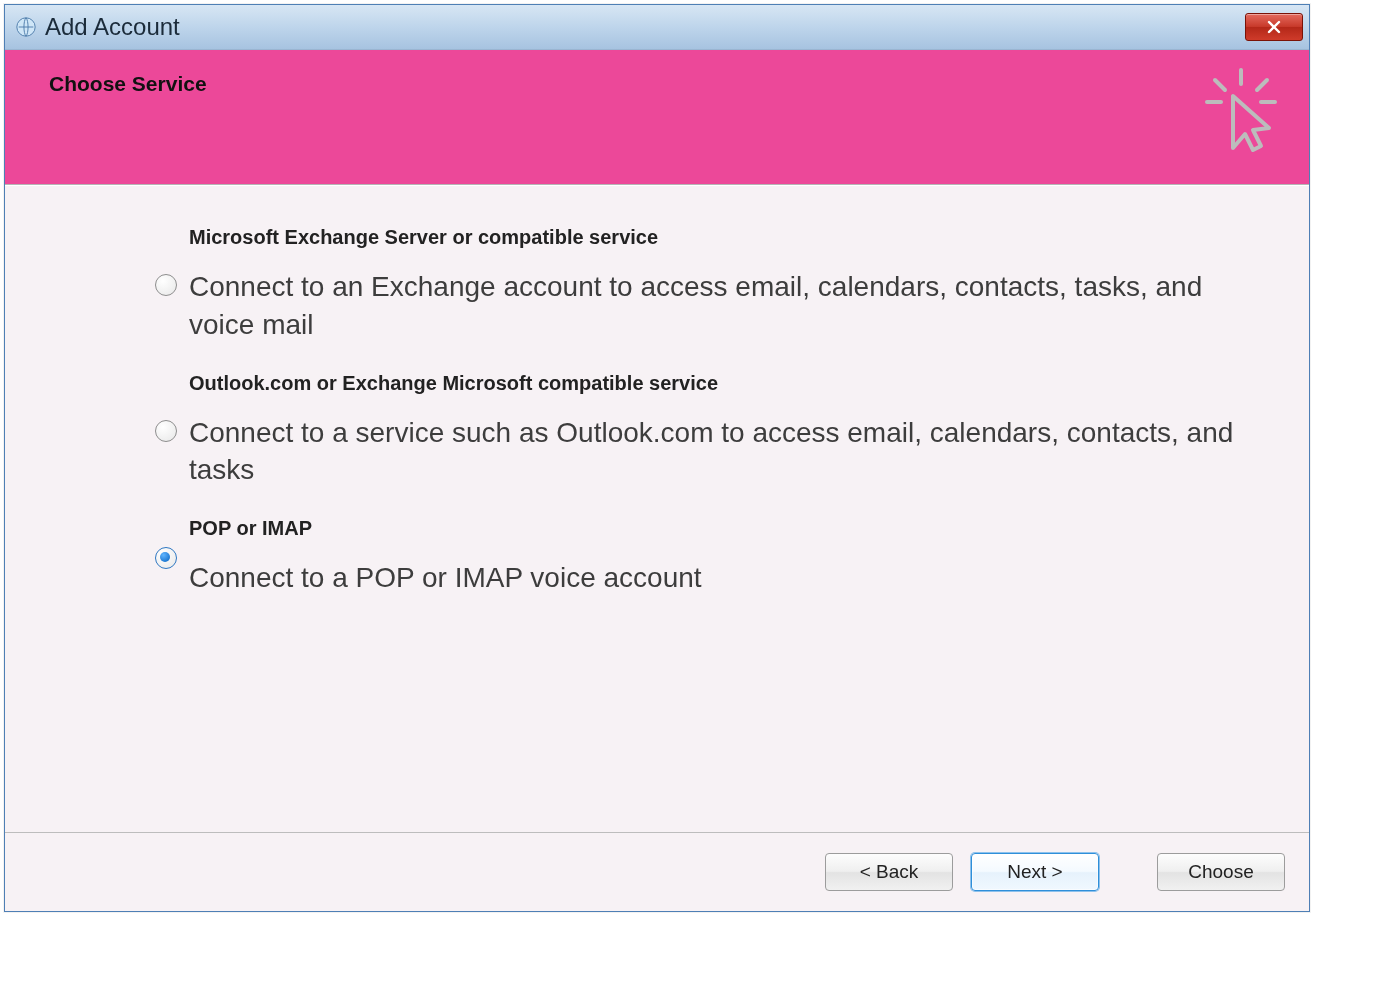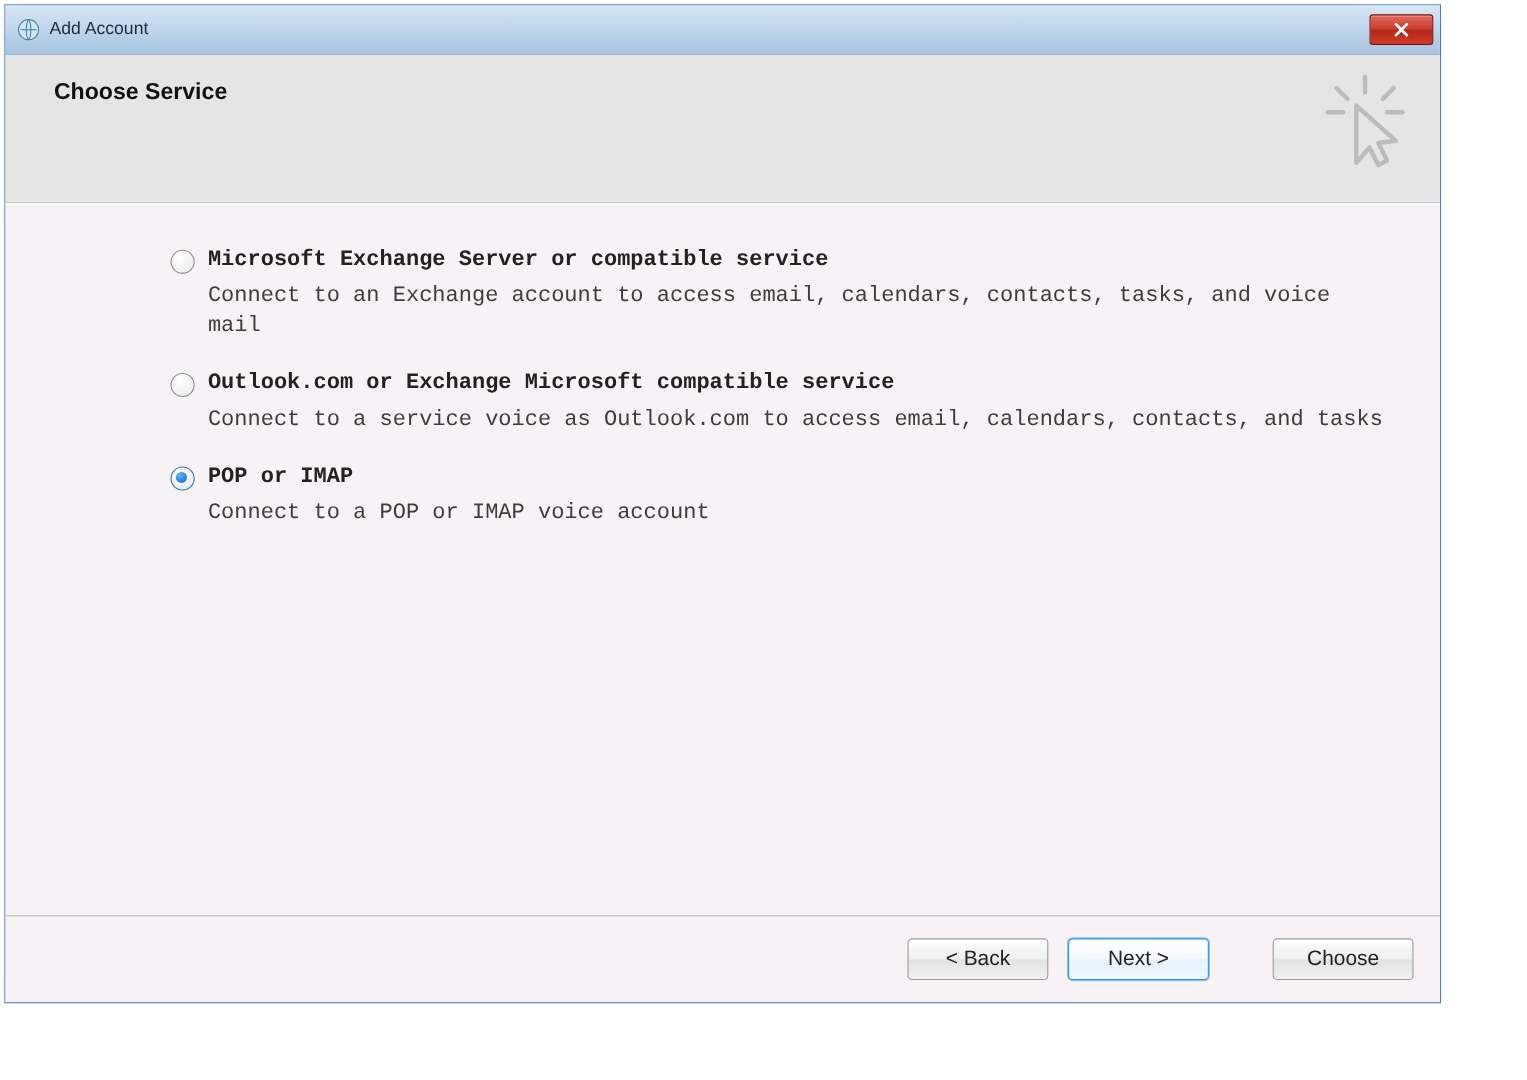--- a/index.html
+++ b/index.html
@@ -32,42 +32,42 @@
   }
   .titlebar .app-icon {
     width: 22px;
     height: 22px;
     margin-right: 8px;
     display: inline-flex;
     align-items: center;
     justify-content: center;
   }
   .titlebar .title-text {
-    font-size: 16px;
+    font-size: 24px;
     color: #1b2b3a;
     flex: 1;
   }
   .close-btn {
     width: 56px;
     height: 26px;
     border-radius: 3px;
     background: linear-gradient(to bottom, #e46a5e 0%, #c83a2b 48%, #b42819 52%, #cf3b2a 100%);
     border: 1px solid #7a1207;
     box-shadow: inset 0 1px 0 rgba(255,255,255,0.4);
     color: #fff;
     display: flex;
     align-items: center;
     justify-content: center;
     cursor: pointer;
   }
   .close-btn svg { display:block; }
 
   
   .header-panel {
-    background: #e5e5e5;
+    background: #ec4899;
     padding: 22px 28px 28px 44px;
     border-bottom: 1px solid #b5b5b5;
     display: flex;
     align-items: flex-start;
   }
   .header-panel .heading {
     font-size: 21px;
     font-weight: 700;
     color: #111;
     flex: 1;
@@ -81,23 +81,22 @@
 
   
   .body-panel {
     flex: 1;
     background: #f7f2f5;
     padding: 38px 40px 10px 150px;
     border-top: 1px solid #ffffff;
   }
   .option {
     display: flex;
-    align-items: flex-start;
+    align-items: center;
     margin-bottom: 26px;
-    font-family: Liberation Mono, monospace;
   }
   .radio {
     width: 20px;
     height: 20px;
     border-radius: 50%;
     border: 1px solid #8e8e8e;
     background: radial-gradient(circle at 35% 30%, #ffffff, #e7e7e7);
     margin-top: 3px;
     margin-right: 12px;
     flex: none;
@@ -122,23 +121,23 @@
     flex-direction: column;
   }
   .opt-title {
     font-size: 20px;
     font-weight: 700;
     color: #222;
     line-height: 1.3;
     cursor: pointer;
   }
   .opt-desc {
-    font-size: 20px;
+    font-size: 28px;
     color: #3d3d3d;
-    margin-top: 6px;
+    margin-top: 18px;
     line-height: 1.35;
   }
 
   
   .footer-panel {
     border-top: 1px solid #bdbdbd;
     background: #f7f2f5;
     height: 78px;
     display: flex;
     align-items: center;
@@ -209,21 +208,21 @@
       <div class="opt-texts">
         <span class="opt-title">Microsoft Exchange Server or compatible service</span>
         <span class="opt-desc">Connect to an Exchange account to access email, calendars, contacts, tasks, and voice mail</span>
       </div>
     </div>
 
     <div class="option">
       <span class="radio"></span>
       <div class="opt-texts">
         <span class="opt-title">Outlook.com or Exchange Microsoft compatible service</span>
-        <span class="opt-desc">Connect to a service voice as Outlook.com to access email, calendars, contacts, and tasks</span>
+        <span class="opt-desc">Connect to a service such as Outlook.com to access email, calendars, contacts, and tasks</span>
       </div>
     </div>
 
     <div class="option">
       <span class="radio checked"></span>
       <div class="opt-texts">
         <span class="opt-title">POP or IMAP</span>
         <span class="opt-desc">Connect to a POP or IMAP voice account</span>
       </div>
     </div>

